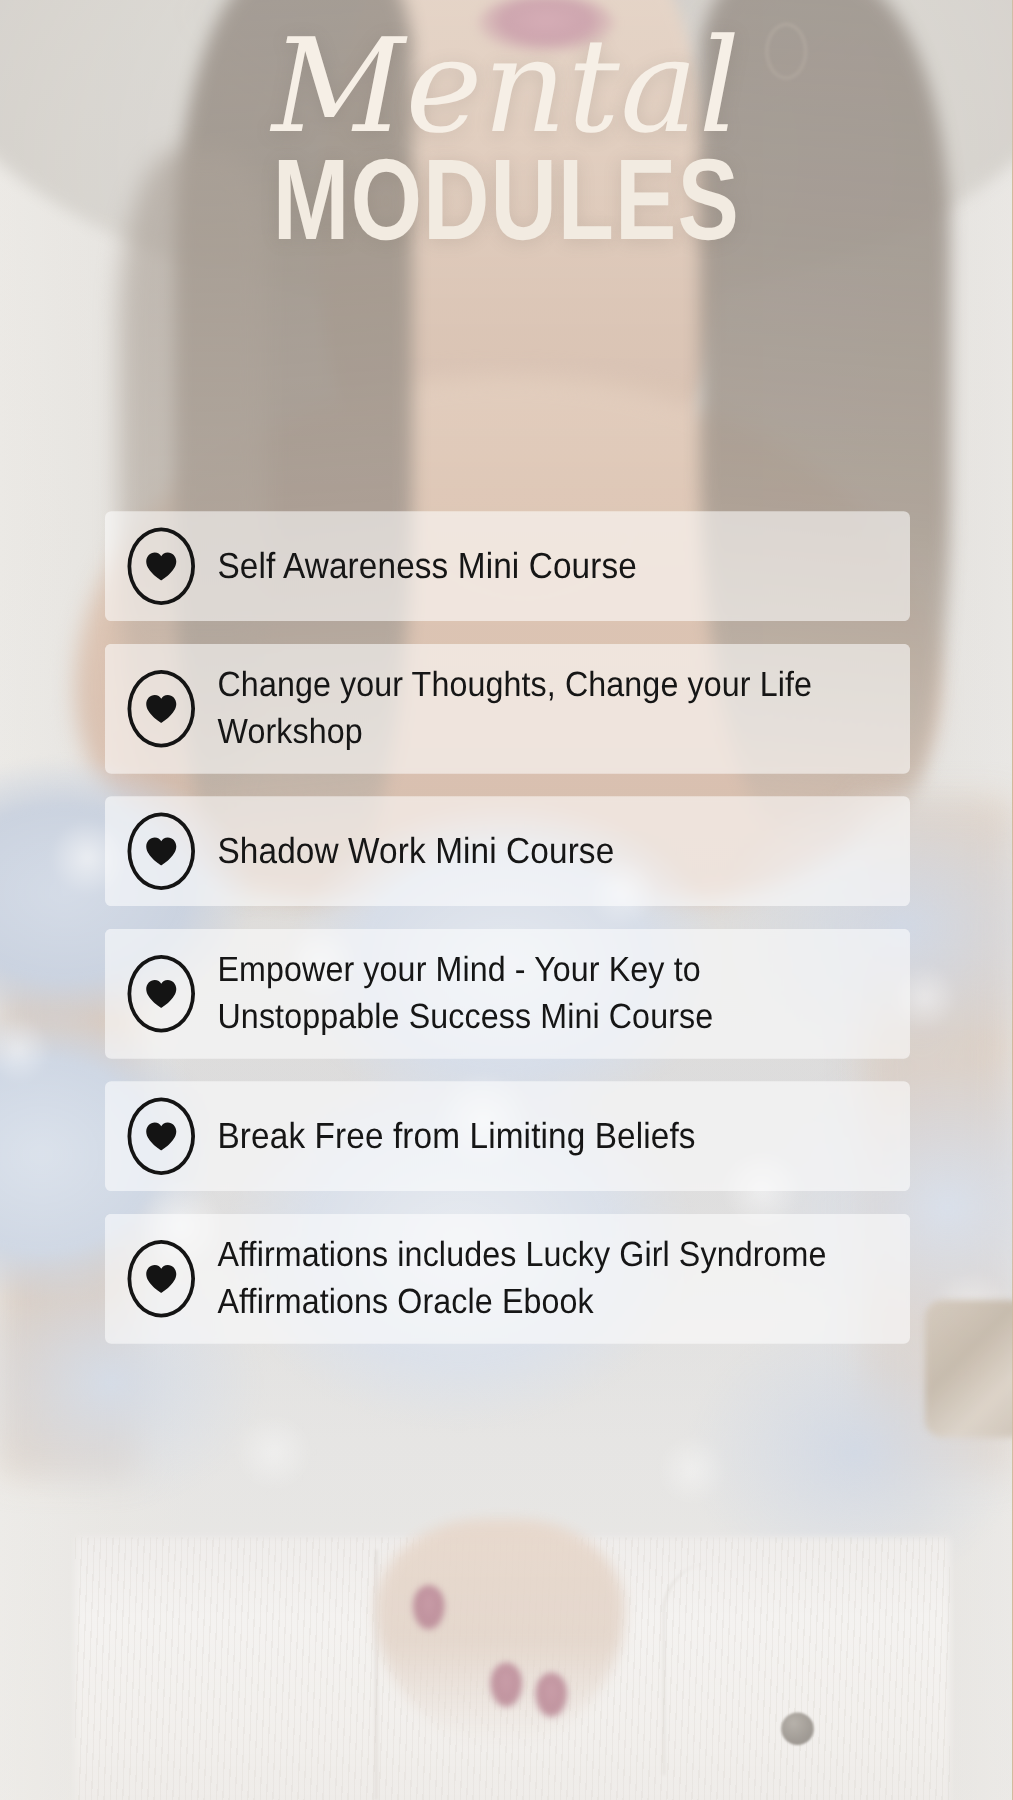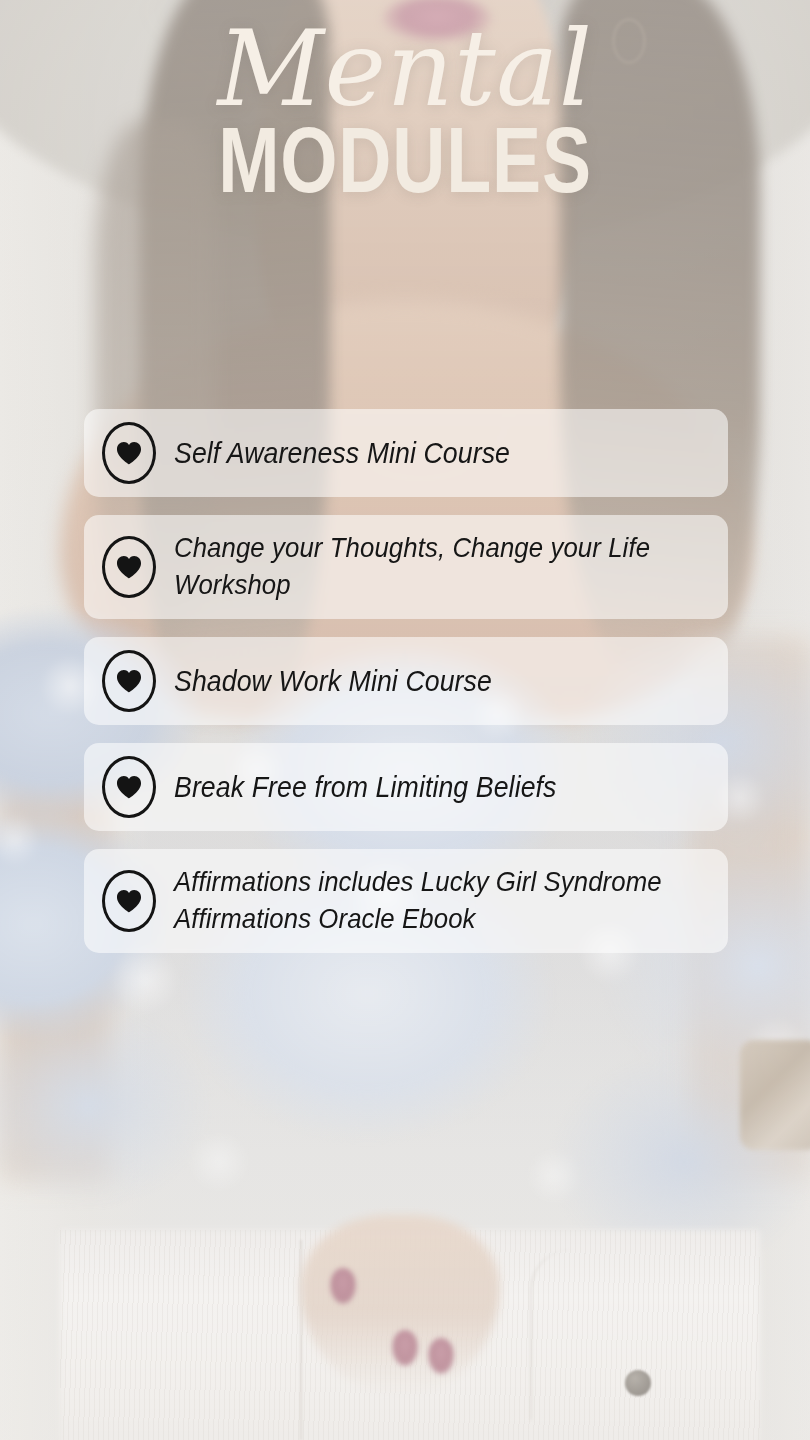--- a/index.html
+++ b/index.html
@@ -224,24 +224,23 @@
     display:flex; flex-direction:column;
     gap:18px;
   }
 
   .module-item {
     position:relative;
     display:flex; align-items:center;
     gap:18px;
     min-height:88px;
     padding:10px 22px 10px 18px;
-    border-radius:15px;
+    border-radius:5px;
     background:rgba(255,255,255,.56);
     backdrop-filter:blur(2px);
-    font-style:italic;
   }
   .module-item.tall { min-height:104px; }
 
   .heart-badge {
     flex:0 0 auto;
     width:54px; height:62px;
     border:3.5px solid #141414;
     border-radius:50%;
     display:flex; align-items:center; justify-content:center;
   }
@@ -319,20 +318,28 @@
     <span class="module-label">Change your Thoughts, Change your Life Workshop</span>
   </div>
         <div class="module-item">
     <span class="heart-badge">
       <svg viewBox="0 0 32 29" aria-hidden="true">
         <path d="M16 28.5C16 28.5 1.2 19.6 1.2 9.9 1.2 4.8 5.1 1 9.6 1c3 0 5.2 1.6 6.4 3.6C17.2 2.6 19.4 1 22.4 1c4.5 0 8.4 3.8 8.4 8.9 0 9.7-14.8 18.6-14.8 18.6z" fill="#141414"></path>
       </svg>
     </span>
     <span class="module-label">Shadow Work Mini Course</span>
   </div>
+        <div class="module-item tall">
+    <span class="heart-badge">
+      <svg viewBox="0 0 32 29" aria-hidden="true">
+        <path d="M16 28.5C16 28.5 1.2 19.6 1.2 9.9 1.2 4.8 5.1 1 9.6 1c3 0 5.2 1.6 6.4 3.6C17.2 2.6 19.4 1 22.4 1c4.5 0 8.4 3.8 8.4 8.9 0 9.7-14.8 18.6-14.8 18.6z" fill="#141414"></path>
+      </svg>
+    </span>
+    <span class="module-label">Empower your Mind - Your Key to Unstoppable Success Mini Course</span>
+  </div>
         <div class="module-item">
     <span class="heart-badge">
       <svg viewBox="0 0 32 29" aria-hidden="true">
         <path d="M16 28.5C16 28.5 1.2 19.6 1.2 9.9 1.2 4.8 5.1 1 9.6 1c3 0 5.2 1.6 6.4 3.6C17.2 2.6 19.4 1 22.4 1c4.5 0 8.4 3.8 8.4 8.9 0 9.7-14.8 18.6-14.8 18.6z" fill="#141414"></path>
       </svg>
     </span>
     <span class="module-label">Break Free from Limiting Beliefs</span>
   </div>
         <div class="module-item tall">
     <span class="heart-badge">

